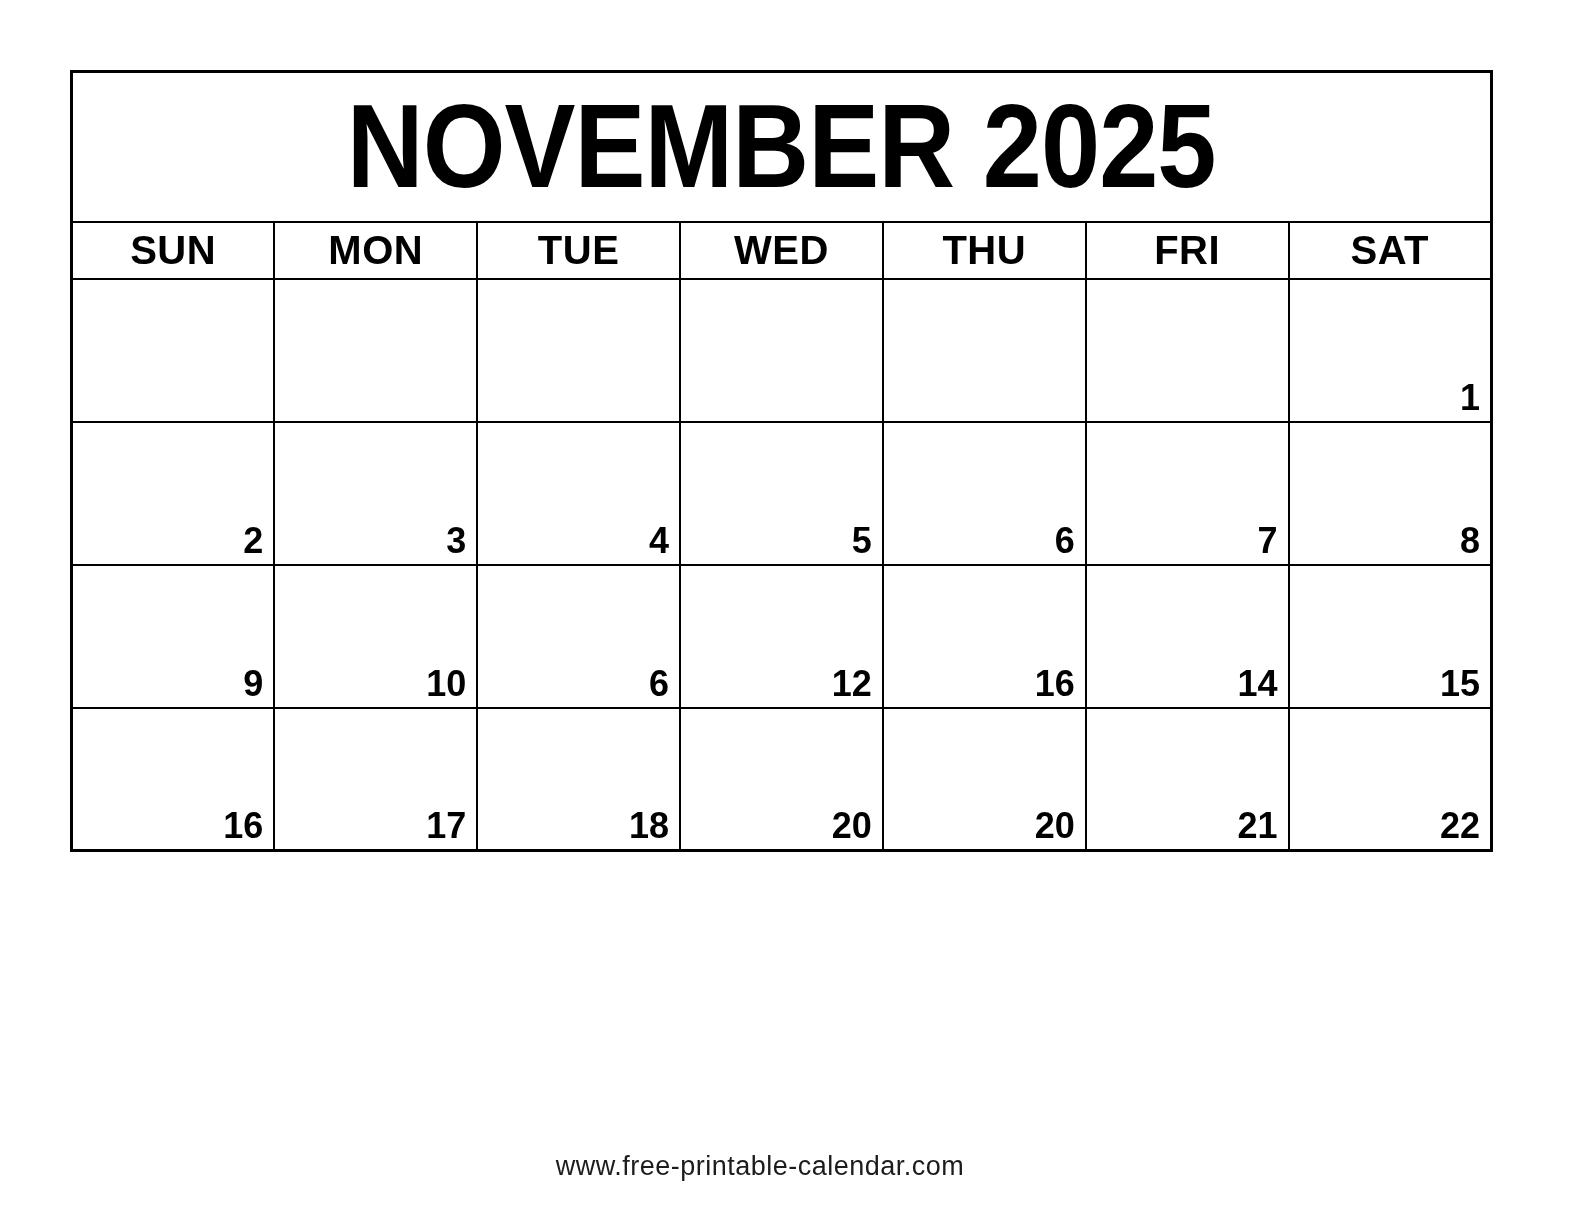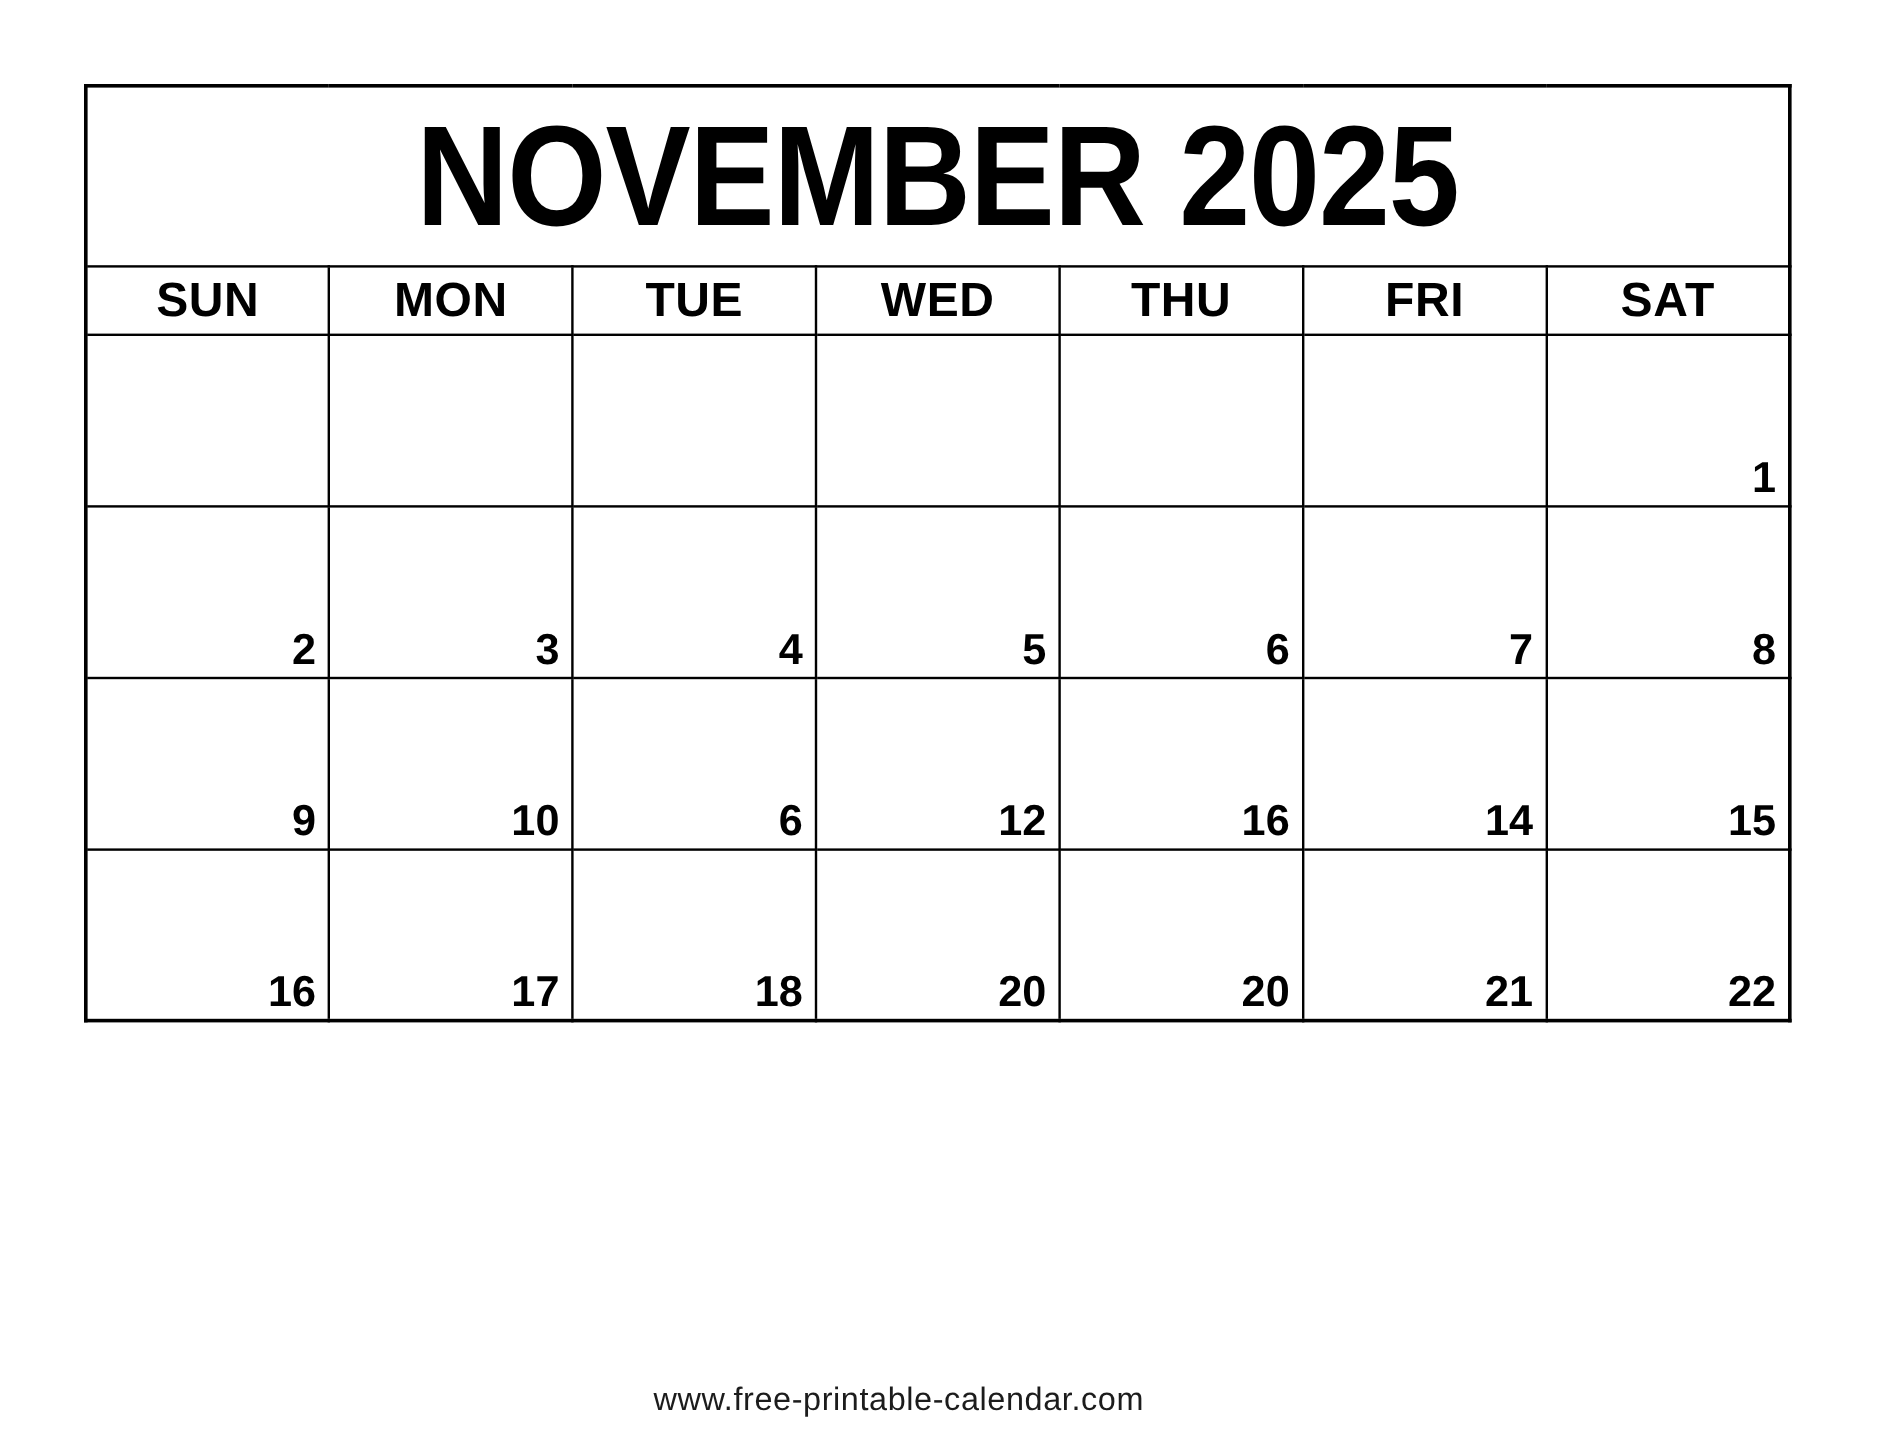--- a/index.html
+++ b/index.html
@@ -70,21 +70,21 @@
     padding: 0 10px 3px 0;
   }
   .day-number {
     font-size: 36px;
     font-weight: bold;
     line-height: 1.1;
   }
   .footer {
     position: absolute;
     top: 1151px;
-    left: 1px;
+    left: 12px;
     width: 1496px;
     text-align: center;
     font-size: 27px;
     font-weight: normal;
     color: var(--footer_text);
     letter-spacing: 0.5px;
   }
 </style>
 </head>
 <body>

